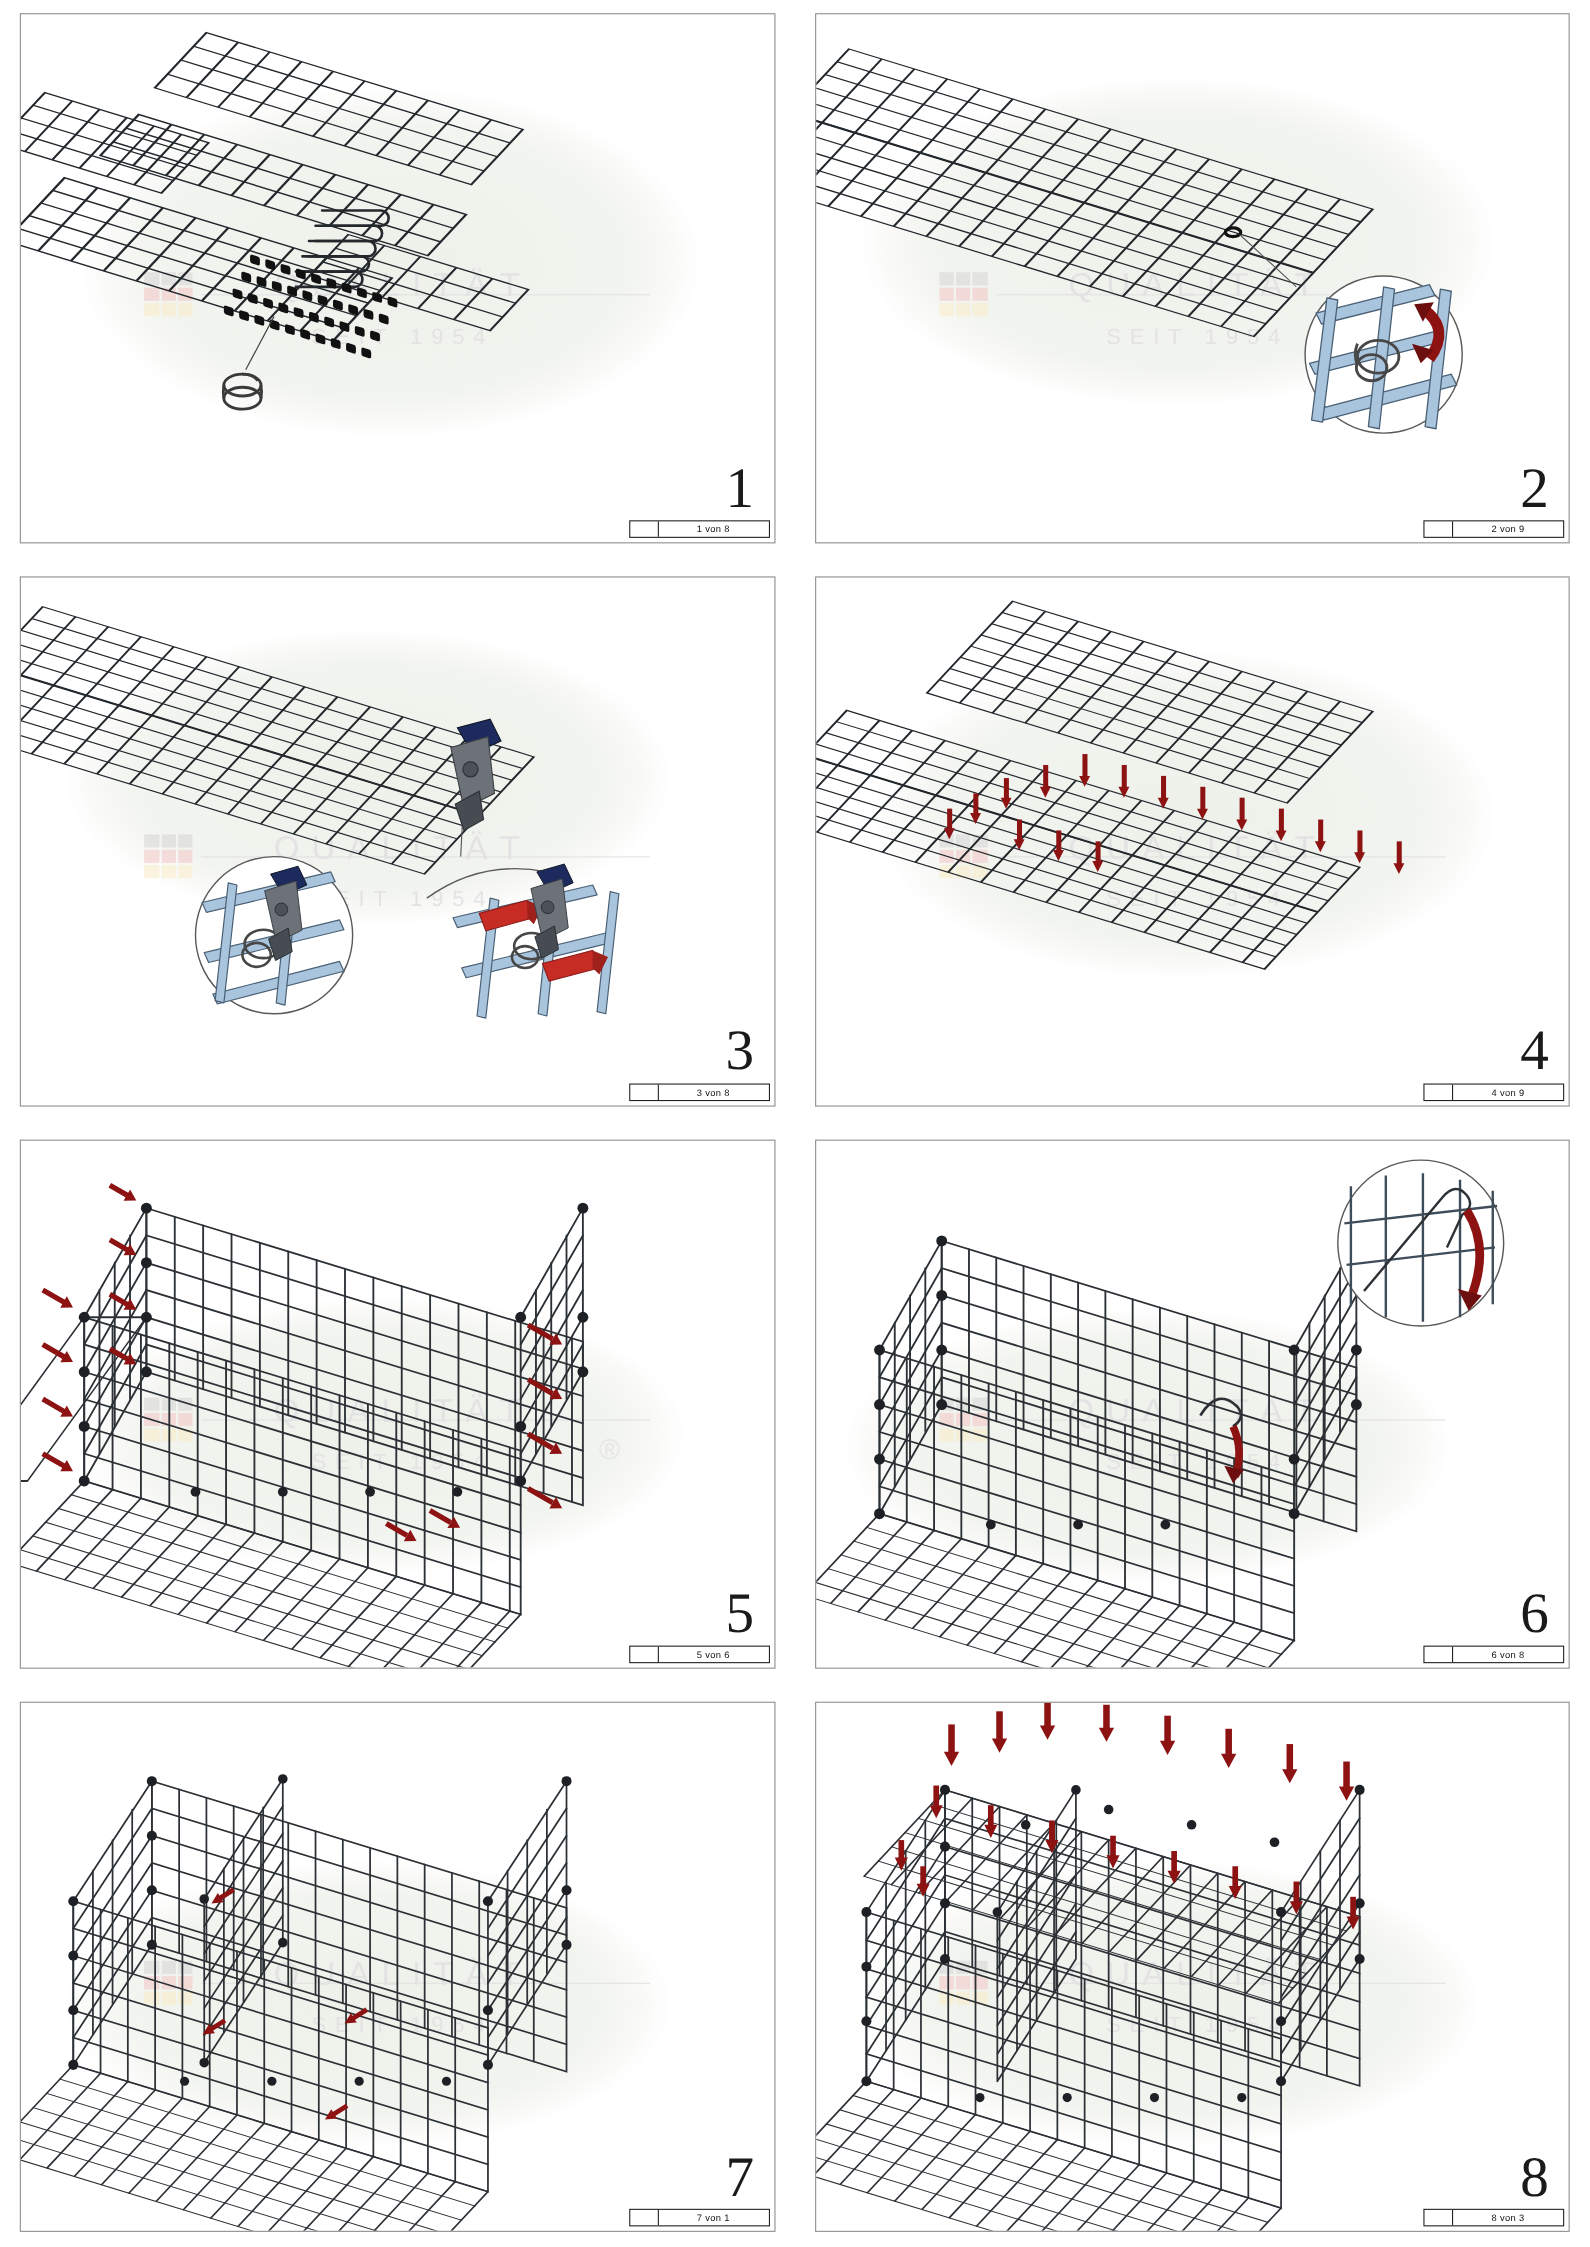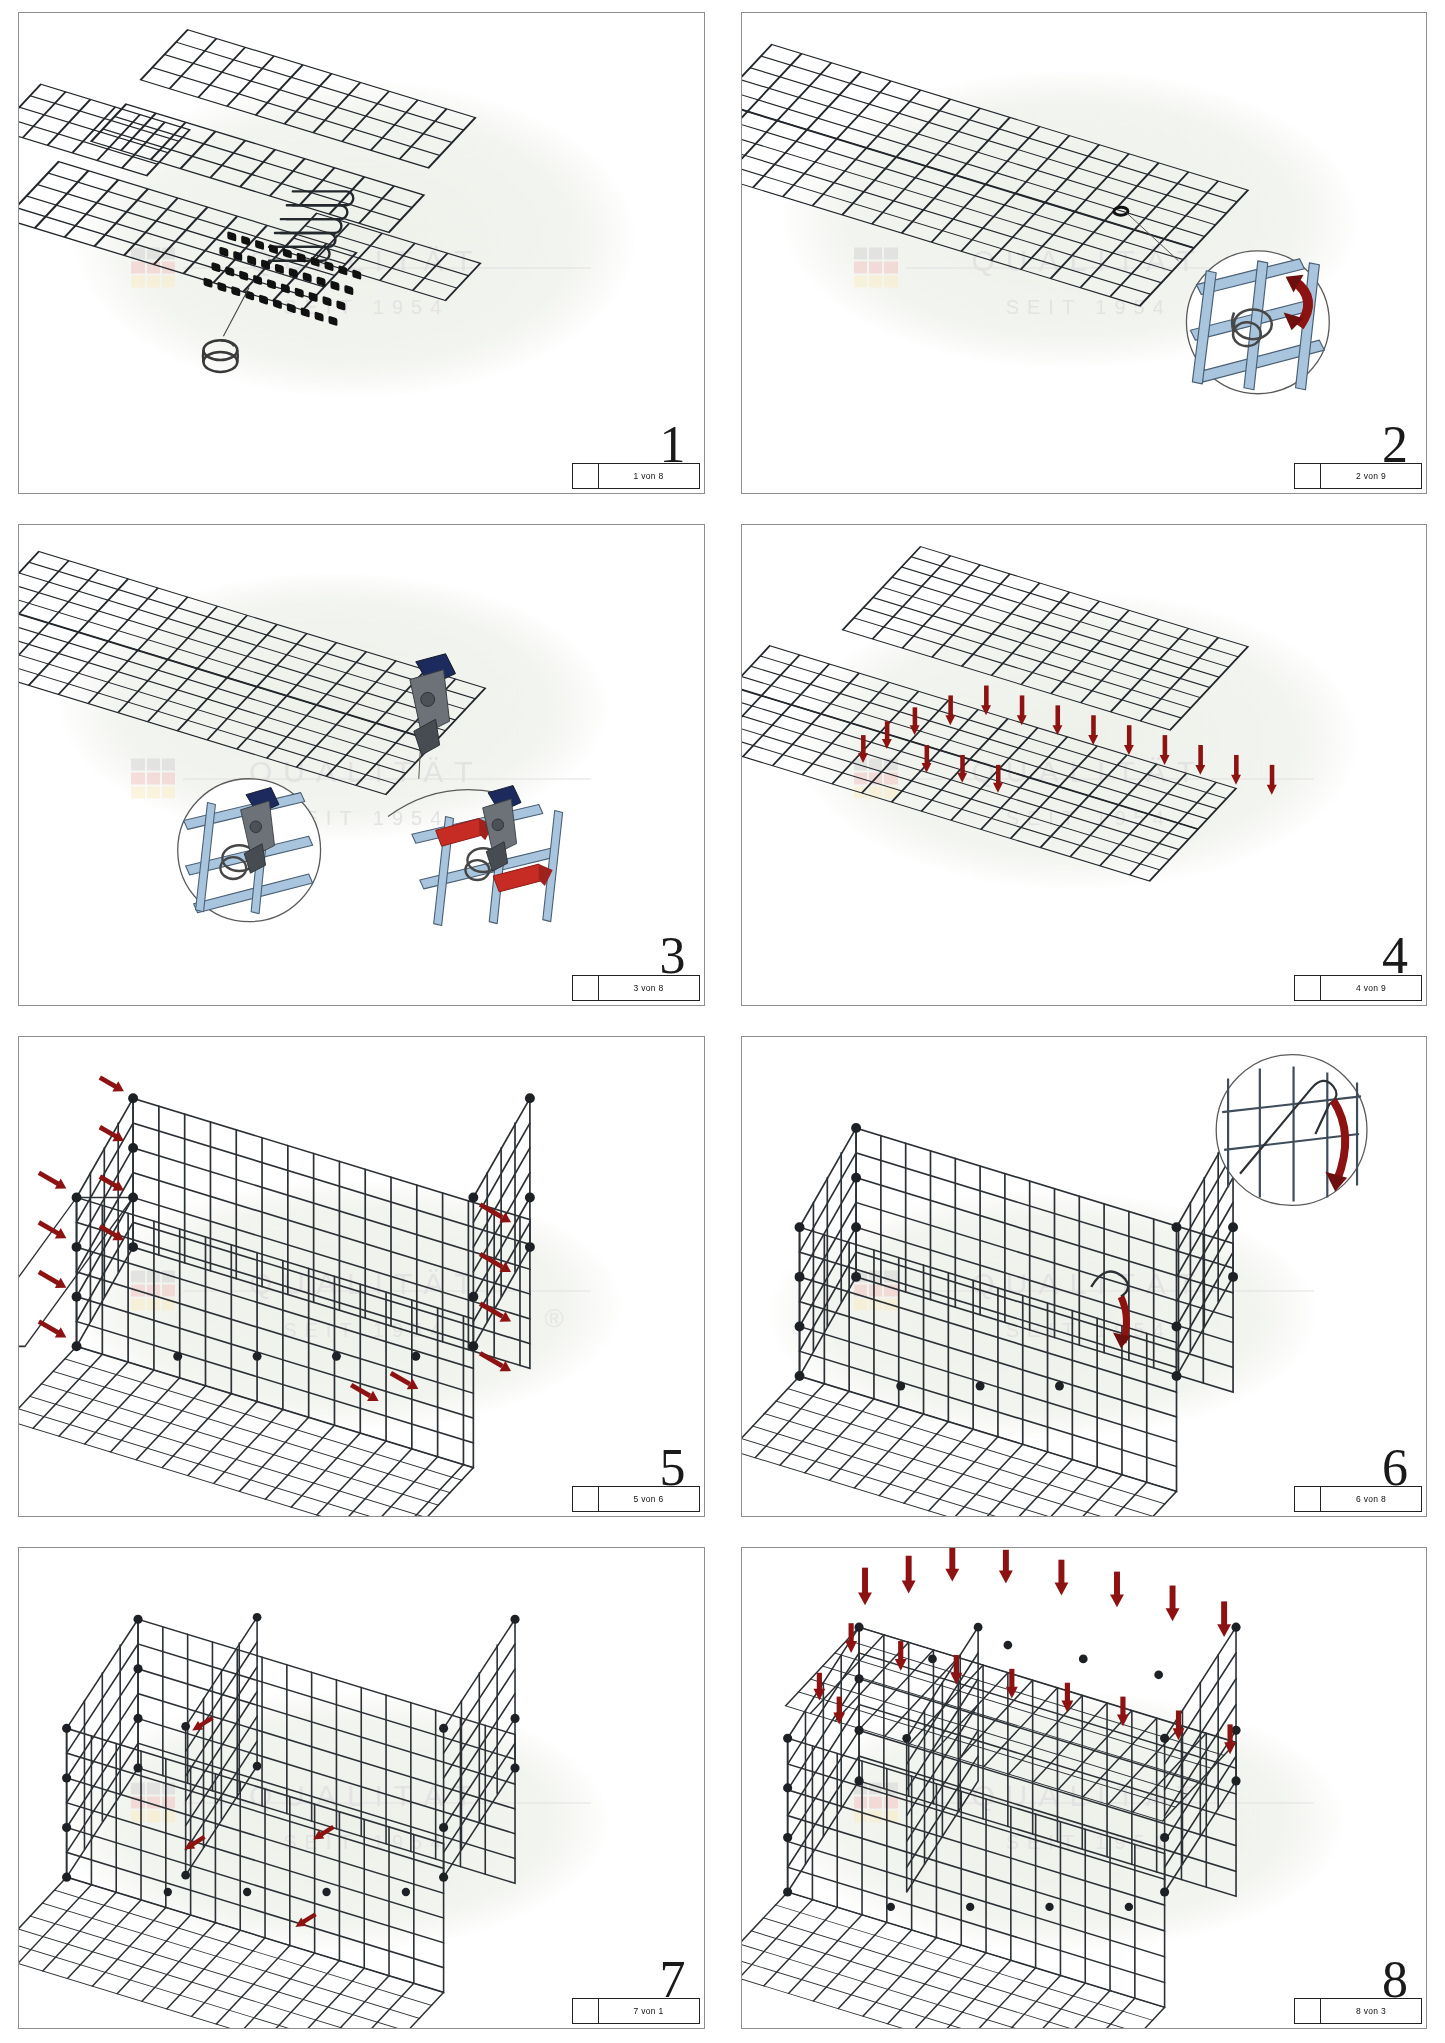--- a/index.html
+++ b/index.html
@@ -84,21 +84,21 @@
     position: absolute;
     right: 18px; bottom: 26px;
     font-size: 52px; line-height: .85;
     color: #1a1a1a; font-weight: 400;
     font-family: "Liberation Serif", serif;
   }
   
   .titleblock {
     position: absolute;
     right: 4px; bottom: 4px;
-    width: 128px; height: 26px;
+    width: 128px; height: 16px;
     border: 1px solid #222;
     display: flex; align-items: stretch;
     background: #fff;
     font-size: 8px;
   }
   .tb-left {
     width: 26px;
     border-right: 1px solid #222;
     display: flex; align-items: center; justify-content: center;
     font-size: 4px; color: #555;

